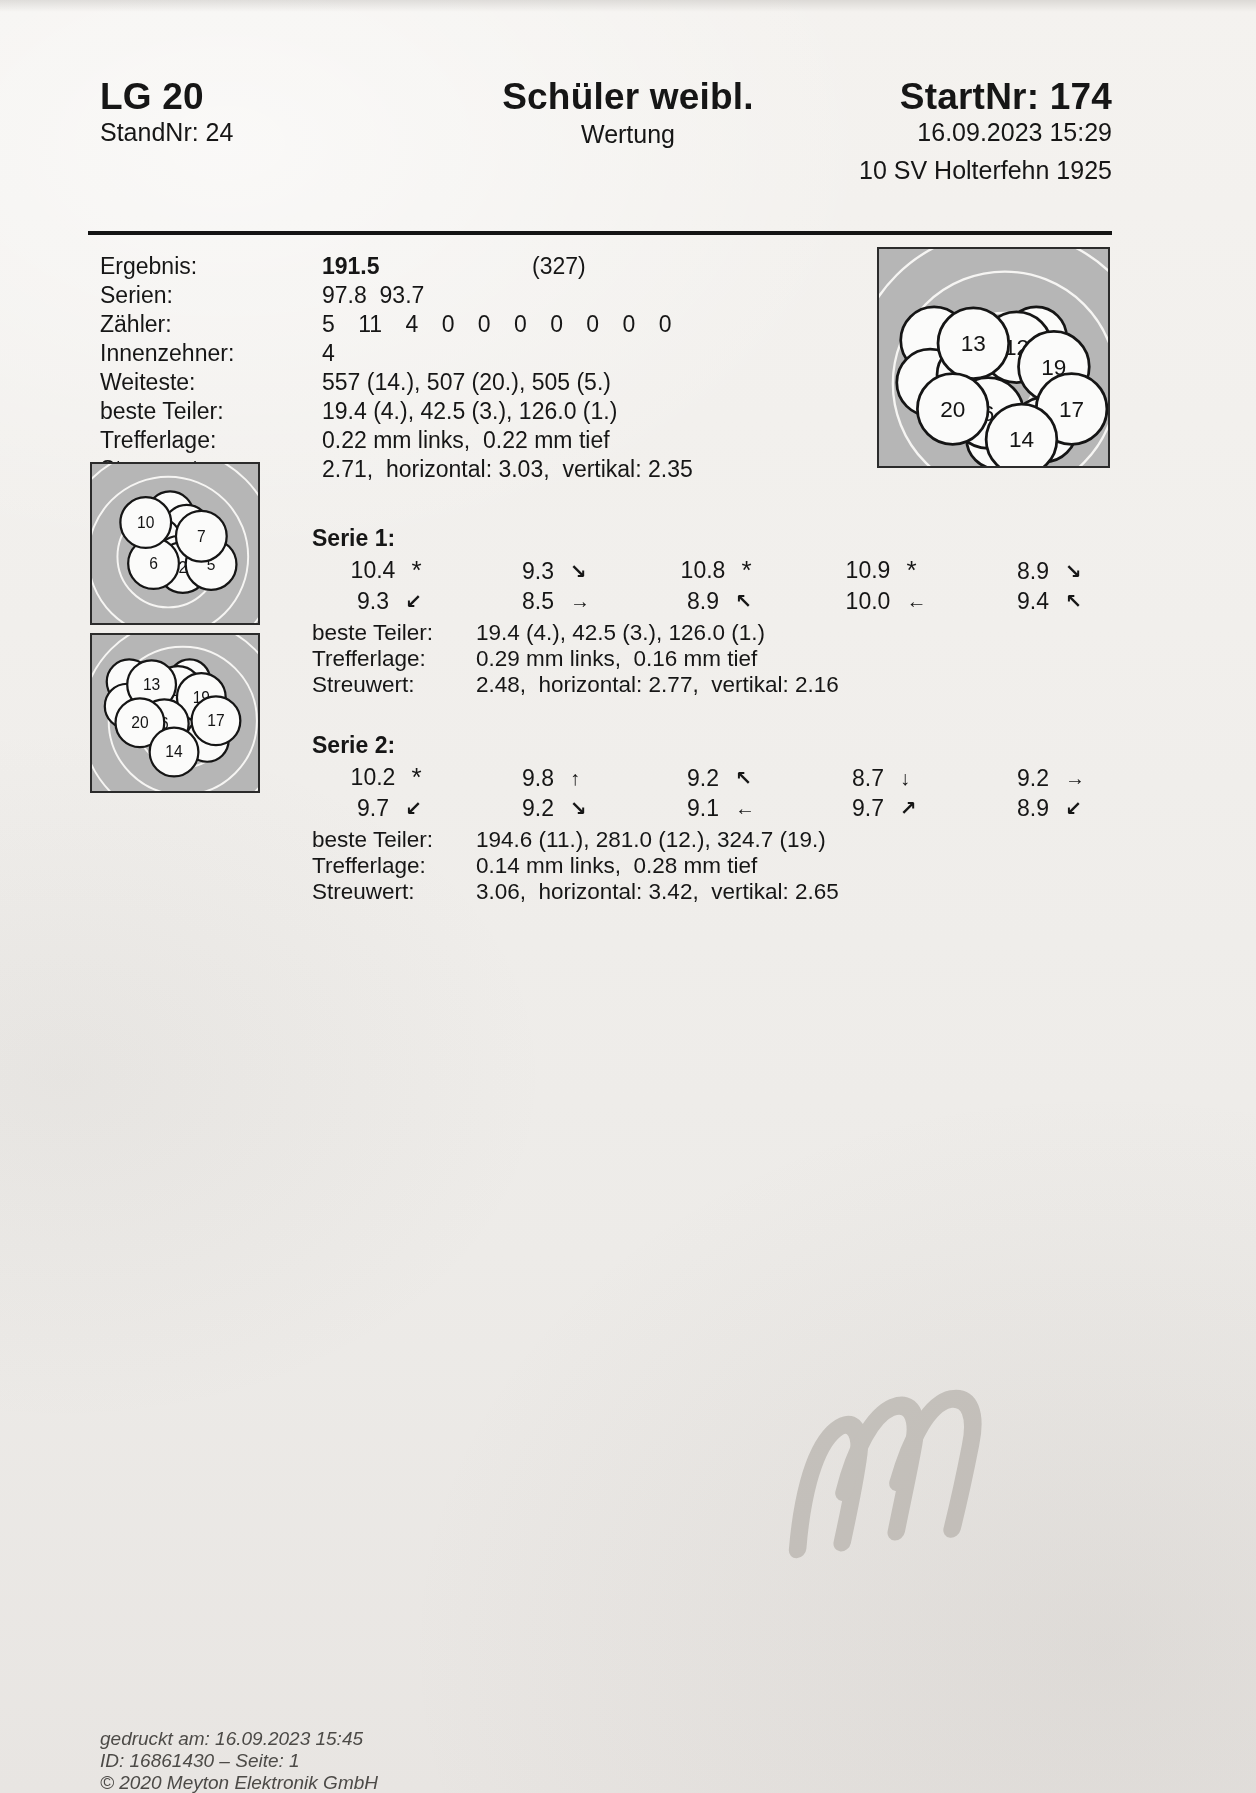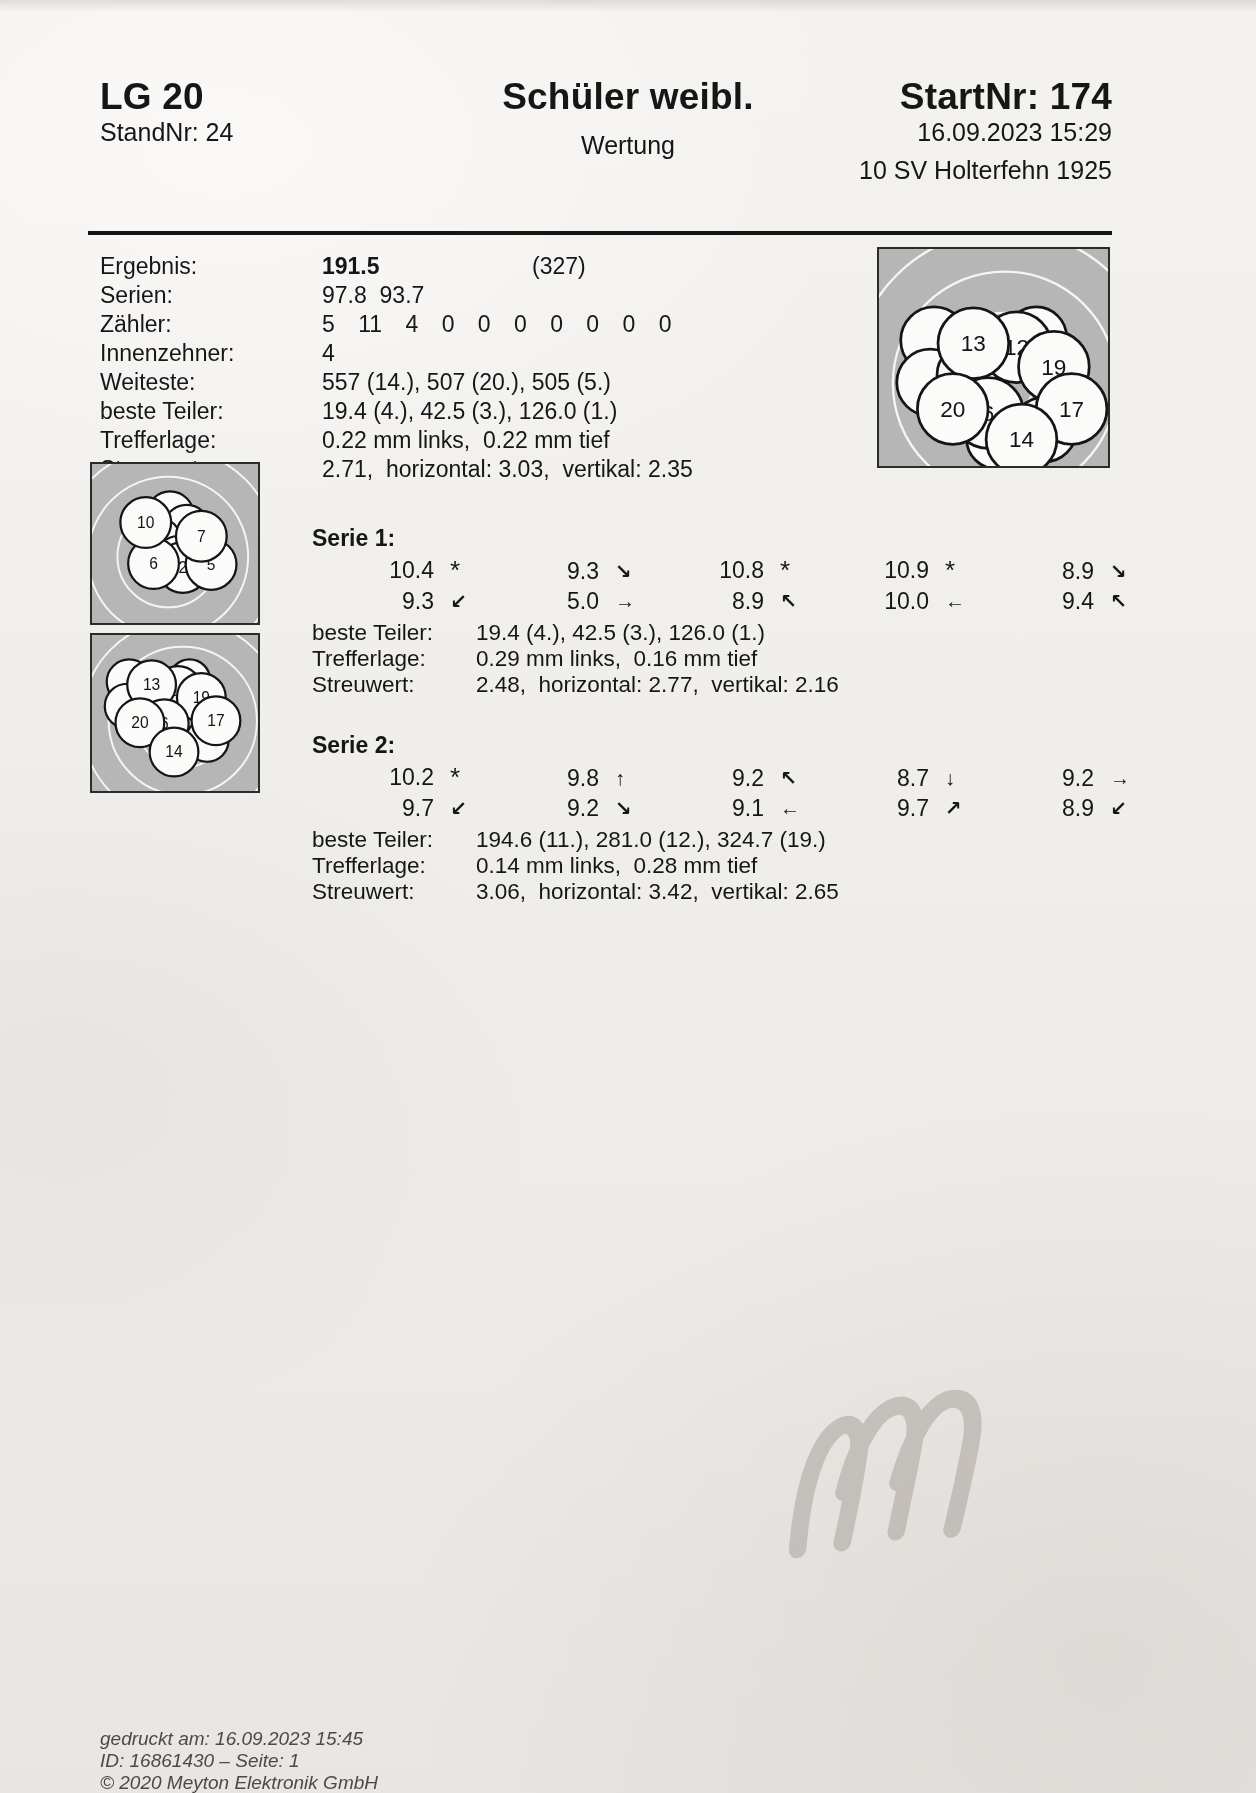--- a/index.html
+++ b/index.html
@@ -40,21 +40,21 @@
   .t-overview{left:877px;top:247px;width:233px;height:221px;}
   .t-serie1{left:90px;top:462px;width:170px;height:163px;}
   .t-serie2{left:90px;top:633px;width:170px;height:160px;}
   svg text{font-family:"Liberation Sans","DejaVu Sans",sans-serif;fill:#141414;}
 
   
   .serie{position:absolute;left:312px;width:800px;}
   .s1{top:524px;} .s2{top:731px;}
   .serie-title{font-size:23px;font-weight:700;line-height:28px;margin-bottom:4px;}
   .shot-row{display:flex;height:30px;align-items:center;}
-  .shot-cell{width:165px;flex:0 0 auto;display:flex;justify-content:flex-end;align-items:center;gap:12px;}
+  .shot-cell{width:165px;flex:0 0 auto;display:flex;justify-content:center;align-items:center;gap:12px;}
   .shot-num{font-size:23px;}
   .shot-dir{width:27px;flex:0 0 auto;text-align:left;padding-left:4px;font-size:20px;font-weight:700;line-height:1;}
   .shot-dir.star{font-size:26px;font-weight:400;align-self:flex-start;line-height:1.05;}
   .kv-group{margin-top:4px;}
   .kv{display:flex;line-height:26px;font-size:22.5px;white-space:nowrap;}
   .kv .k{width:164px;flex:0 0 auto;}
 
   
   .footer{position:absolute;left:100px;top:1728px;width:1069px;display:flex;
     justify-content:space-between;font-size:19px;font-style:italic;color:#4c4a47;flex-direction:column;}
@@ -64,21 +64,21 @@
 </head>
 <body>
 
 <div class="page">
   <div class="top-edge"></div>
 
   <div class="hdr-title" style="left:100px;top:76px;">LG 20</div>
   <div class="hdr-sub" style="left:100px;top:118px;">StandNr: 24</div>
 
   <div class="hdr-title h-center" style="top:76px;">Schüler weibl.</div>
-  <div class="hdr-sub   h-center" style="top:120px;margin-top:11px;">Wertung</div>
+  <div class="hdr-sub   h-center" style="top:120px;">Wertung</div>
 
   <div class="hdr-title h-right" style="top:76px;">StartNr: 174</div>
   <div class="hdr-sub   h-right" style="top:118px;">16.09.2023 15:29</div>
   <div class="hdr-sub   h-right" style="top:156px;text-align:right;">10 SV Holterfehn 1925</div>
 
   <div class="rule"></div>
 
   <div class="summary">
     <div class="sumrow">
       <span class="k">Ergebnis:</span>
@@ -223,21 +223,21 @@
           <span class="shot-num">8.9</span>
           <span class="shot-dir">↘</span>
         </div>
     </div>
     <div class="shot-row">
       <div class="shot-cell">
           <span class="shot-num">9.3</span>
           <span class="shot-dir">↙</span>
         </div>
       <div class="shot-cell">
-          <span class="shot-num">5.0</span>
+          <span class="shot-num">8.5</span>
           <span class="shot-dir">→</span>
         </div>
       <div class="shot-cell">
           <span class="shot-num">8.9</span>
           <span class="shot-dir">↖</span>
         </div>
       <div class="shot-cell">
           <span class="shot-num">10.0</span>
           <span class="shot-dir">←</span>
         </div>

